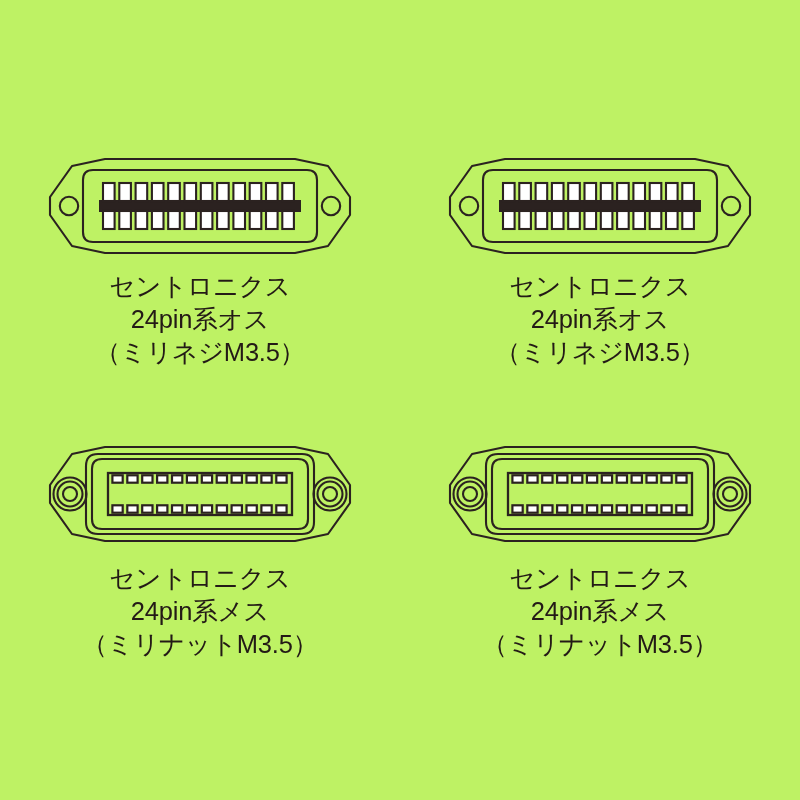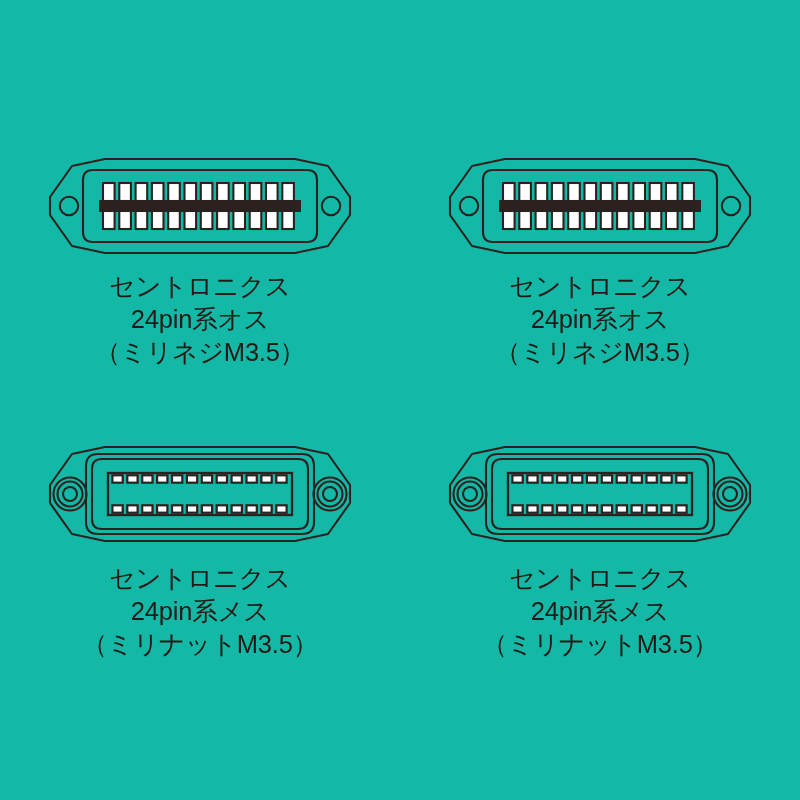--- a/index.html
+++ b/index.html
@@ -13,21 +13,21 @@
     height: 800px;
     font-family: "Liberation Sans", "DejaVu Sans", sans-serif;
     color: #231a16;
     overflow: hidden;
   }
 
   #page {
     position: relative;
     width: 800px;
     height: 800px;
-    background: #14b8a6;
+    background: #bef264;
   }
 
   .grid {
     position: absolute;
     left: 0;
     top: 0;
     width: 800px;
     height: 800px;
     display: grid;
     grid-template-columns: 400px 400px;

